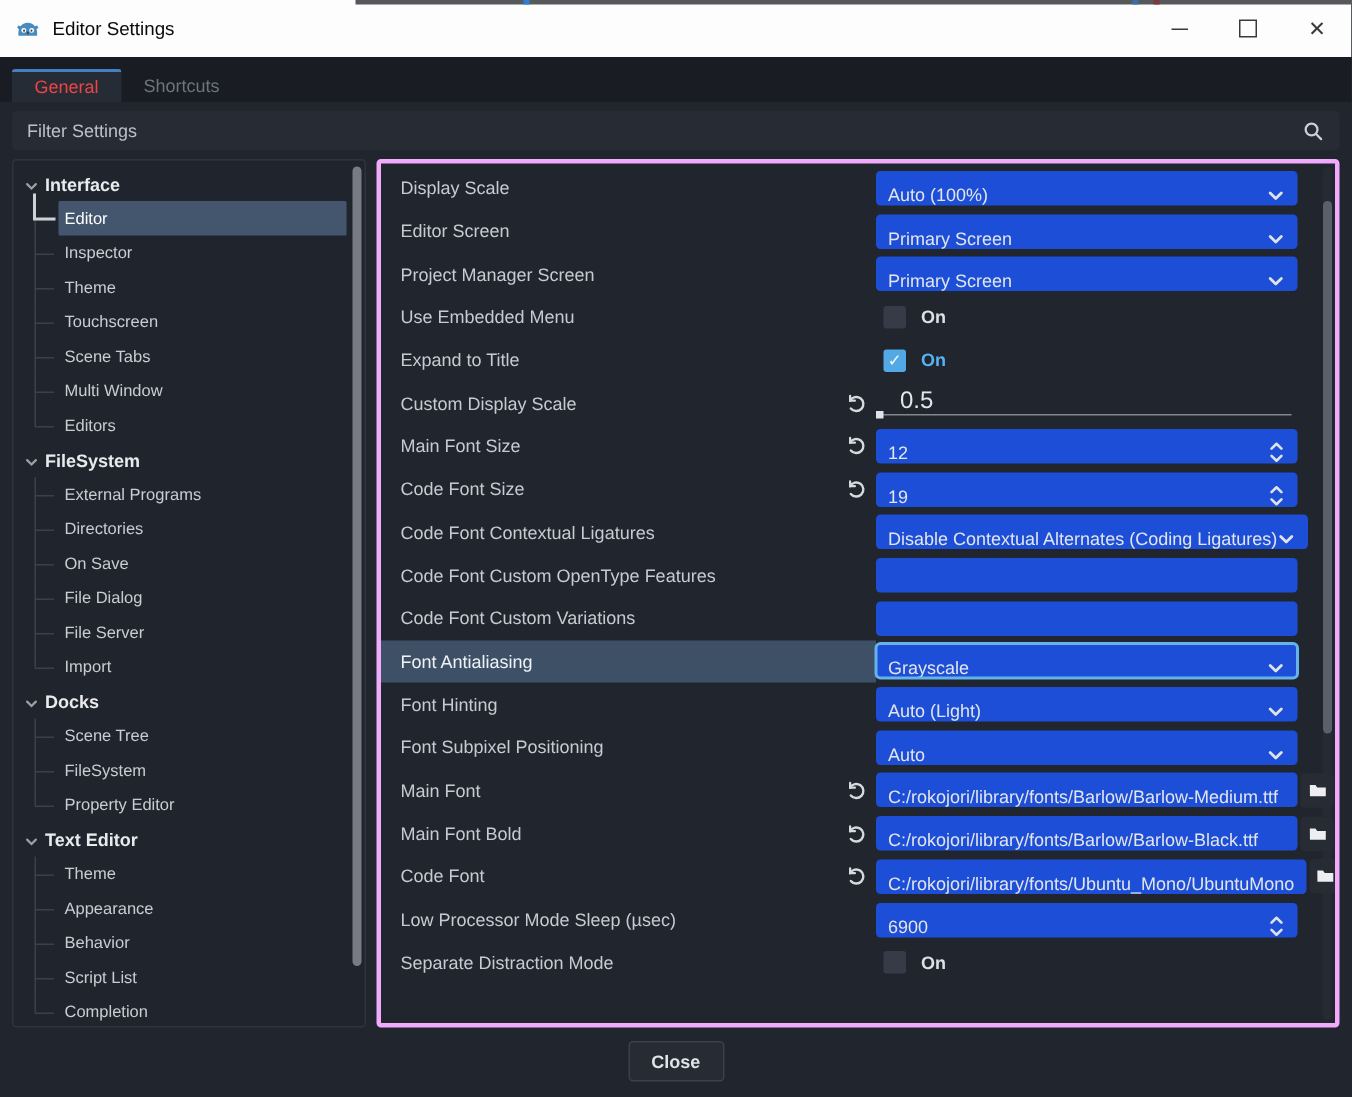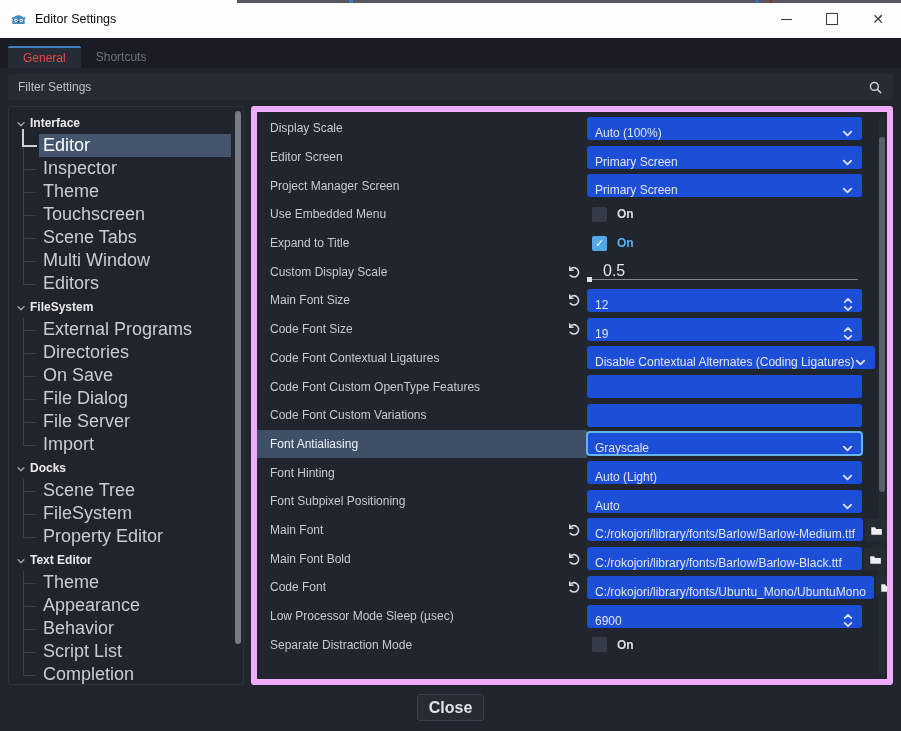--- a/index.html
+++ b/index.html
@@ -25,33 +25,33 @@
   .tab.active{background:#262c36;color:#ef4444;border-top:2px solid #447fc1;border-radius:2px 2px 0 0;font-weight:400;}
   .tab.inactive{color:#6d737e;}
   
   .filterbar{margin:6px 8px;height:26px;background:#262b34;border-radius:3px;display:flex;align-items:center;padding:0 10px;color:#bcc1c9;font-size:12px;}
   .search-icon{margin-left:auto;width:15px;height:15px;color:#cdd1d7;}
   
   .content{display:flex;gap:7px;margin:0 8px;height:579px;}
   .sidebar{width:236px;background:#20252d;border:1px solid #2e343e;border-radius:3px;position:relative;padding-top:4px;box-sizing:border-box;overflow:hidden;}
   .tree-section{position:relative;height:23px;display:flex;align-items:center;padding-left:7px;color:#e8eaed;font-weight:700;font-size:12px;}
   .sec-chev{width:10px;height:10px;margin-right:4px;color:#9aa0a8;flex:0 0 auto;}
-  .tree-item{position:relative;height:23px;display:flex;align-items:center;padding-left:34px;color:#c9cdd3;font-size:18px;}
+  .tree-item{position:relative;height:23px;display:flex;align-items:center;padding-left:34px;color:#c9cdd3;font-size:11px;}
   .tree-item::before{content:"";position:absolute;left:14px;top:50%;width:13px;height:1px;background:#3a404a;}
   .tree-item::after{content:"";position:absolute;left:14px;top:0;bottom:0;width:1px;background:#3a404a;}
   .tree-item.last::after{bottom:50%;}
   .tree-hl{position:absolute;left:30px;right:12px;top:0;bottom:0;background:#44566e;border-radius:1px;}
   .tree-item .lbl{position:relative;z-index:1;}
   .tree-item.selected{color:#ffffff;}
   .sel-v{position:absolute;left:13px;top:-5px;width:2px;height:17px;background:#ccd1d8;z-index:2;}
   .sel-h{position:absolute;left:13px;top:11px;width:15px;height:2px;background:#ccd1d8;z-index:2;}
   .side-scroll{position:absolute;top:2px;right:2px;bottom:2px;width:6px;border-radius:3px;}
   .side-thumb{position:absolute;top:2px;left:0;width:6px;height:93%;background:#767c86;border-radius:3px;}
   
-  .main{flex:1;background:#21262e;border:6px solid #f0abfc;border-radius:3px;position:relative;padding-top:2px;box-sizing:border-box;overflow:hidden;}
+  .main{flex:1;background:#21262e;border:3px solid #f0abfc;border-radius:3px;position:relative;padding-top:2px;box-sizing:border-box;overflow:hidden;}
   .row{height:28.7px;display:flex;align-items:center;}
   .row-label{width:330px;flex:0 0 330px;padding-left:13px;font-size:12px;color:#c6cad1;box-sizing:border-box;height:100%;display:flex;align-items:center;white-space:nowrap;overflow:hidden;}
   .row.highlight .row-label{background:#3d5066;color:#eef2f7;}
   .row-control{flex:1;position:relative;margin-right:25px;height:100%;display:flex;align-items:center;}
   .field{flex:1;height:23px;background:#1d4ed8;border-radius:3px;display:flex;align-items:flex-end;padding:0 8px;font-size:12px;color:#e2e5e9;box-sizing:border-box;white-space:nowrap;overflow:hidden;min-width:0;}
   .field.focused{outline:2px solid #63b4ec;outline-offset:-1px;}
   .chev-down{margin-left:auto;width:13px;height:13px;color:#dfe2e6;flex:0 0 auto;}
   .spin-ico{margin-left:auto;width:12px;height:16px;color:#dfe2e6;flex:0 0 auto;}
   .revert{position:absolute;left:-21px;top:50%;transform:translateY(-50%);width:15px;height:15px;color:#d6dade;}
   .folder-btn{position:absolute;right:-24px;top:50%;transform:translateY(-50%);width:22px;height:23px;background:#262b34;border-radius:3px;display:flex;align-items:center;justify-content:center;}
@@ -63,21 +63,21 @@
   .cb-text.on{color:#57b3f2;}
   .sliderwrap{flex:1;position:relative;height:100%;}
   .slider-val{position:absolute;top:5px;left:16px;font-size:16px;color:#e2e5e9;}
   .slider-line{position:absolute;left:0;right:4px;bottom:6px;height:1px;background:#82878f;}
   .slider-grab{position:absolute;left:0;bottom:4px;width:5px;height:5px;background:#dfe3e8;}
   .main-scroll{position:absolute;right:2px;top:2px;bottom:2px;width:6px;background:#262a32;border-radius:3px;z-index:0;}
   .main-thumb{position:absolute;left:0;top:23px;width:6px;height:355px;background:#5a606a;border-radius:3px;}
   .row-control,.folder-btn{z-index:1;}
   
   .footer{position:absolute;bottom:0;left:0;right:0;height:46px;display:flex;justify-content:center;align-items:flex-start;padding-top:9px;box-sizing:border-box;}
-  .close-btn{min-width:40px;height:25px;padding:0 11px;background:#262b34;border:1px solid #3a414c;border-radius:3px;color:#e0e3e8;font-size:16px;font-weight:700;display:flex;align-items:center;justify-content:center;}
+  .close-btn{min-width:40px;height:25px;padding:0 11px;background:#262b34;border:1px solid #3a414c;border-radius:3px;color:#e0e3e8;font-size:12px;font-weight:700;display:flex;align-items:center;justify-content:center;}
 </style>
 </head>
 <body>
 
 <div class="titlebar">
   <span class="app-icon">
     <svg viewBox="0 0 24 24" width="17" height="17">
       <path fill="#478cbf" d="M3.2 15c0-1.1.2-2.1.5-3L2 10.6l1.1-2.2 2.2.8C6.6 7 9.1 5.9 12 5.9s5.4 1.1 6.7 3.3l2.2-.8 1.1 2.2-1.7 1.4c.3.9.5 1.9.5 3v3.2H3.2z"></path>
       <circle cx="8.3" cy="13.1" r="2.3" fill="#ffffff"></circle>
         <circle cx="15.7" cy="13.1" r="2.3" fill="#ffffff"></circle>

